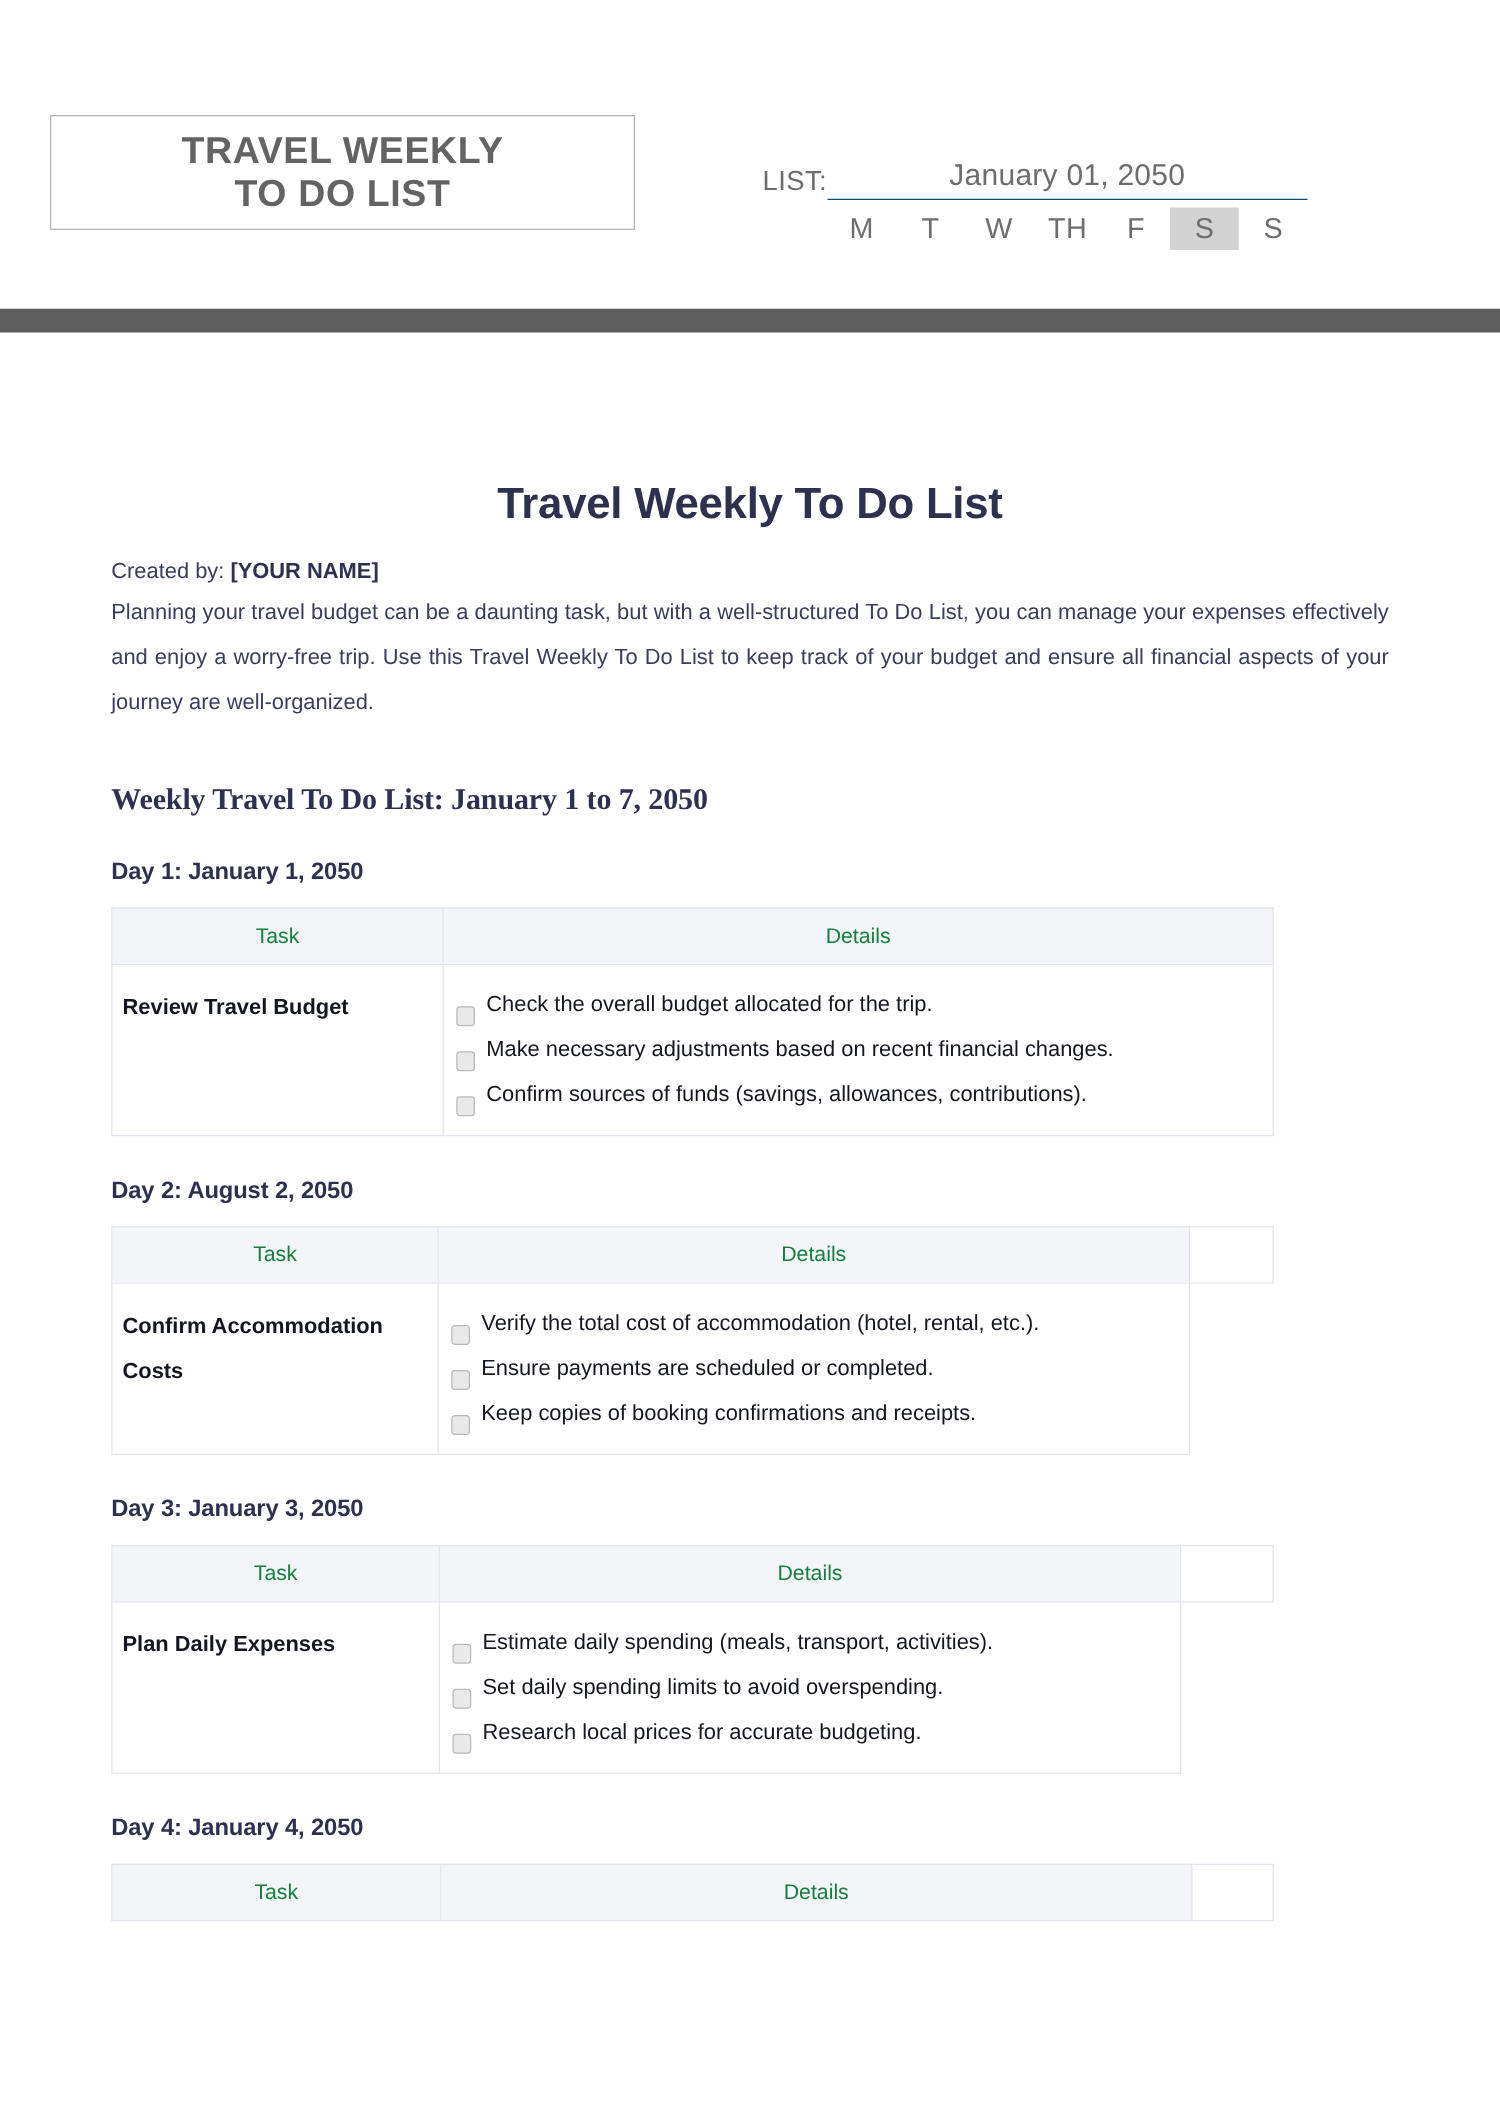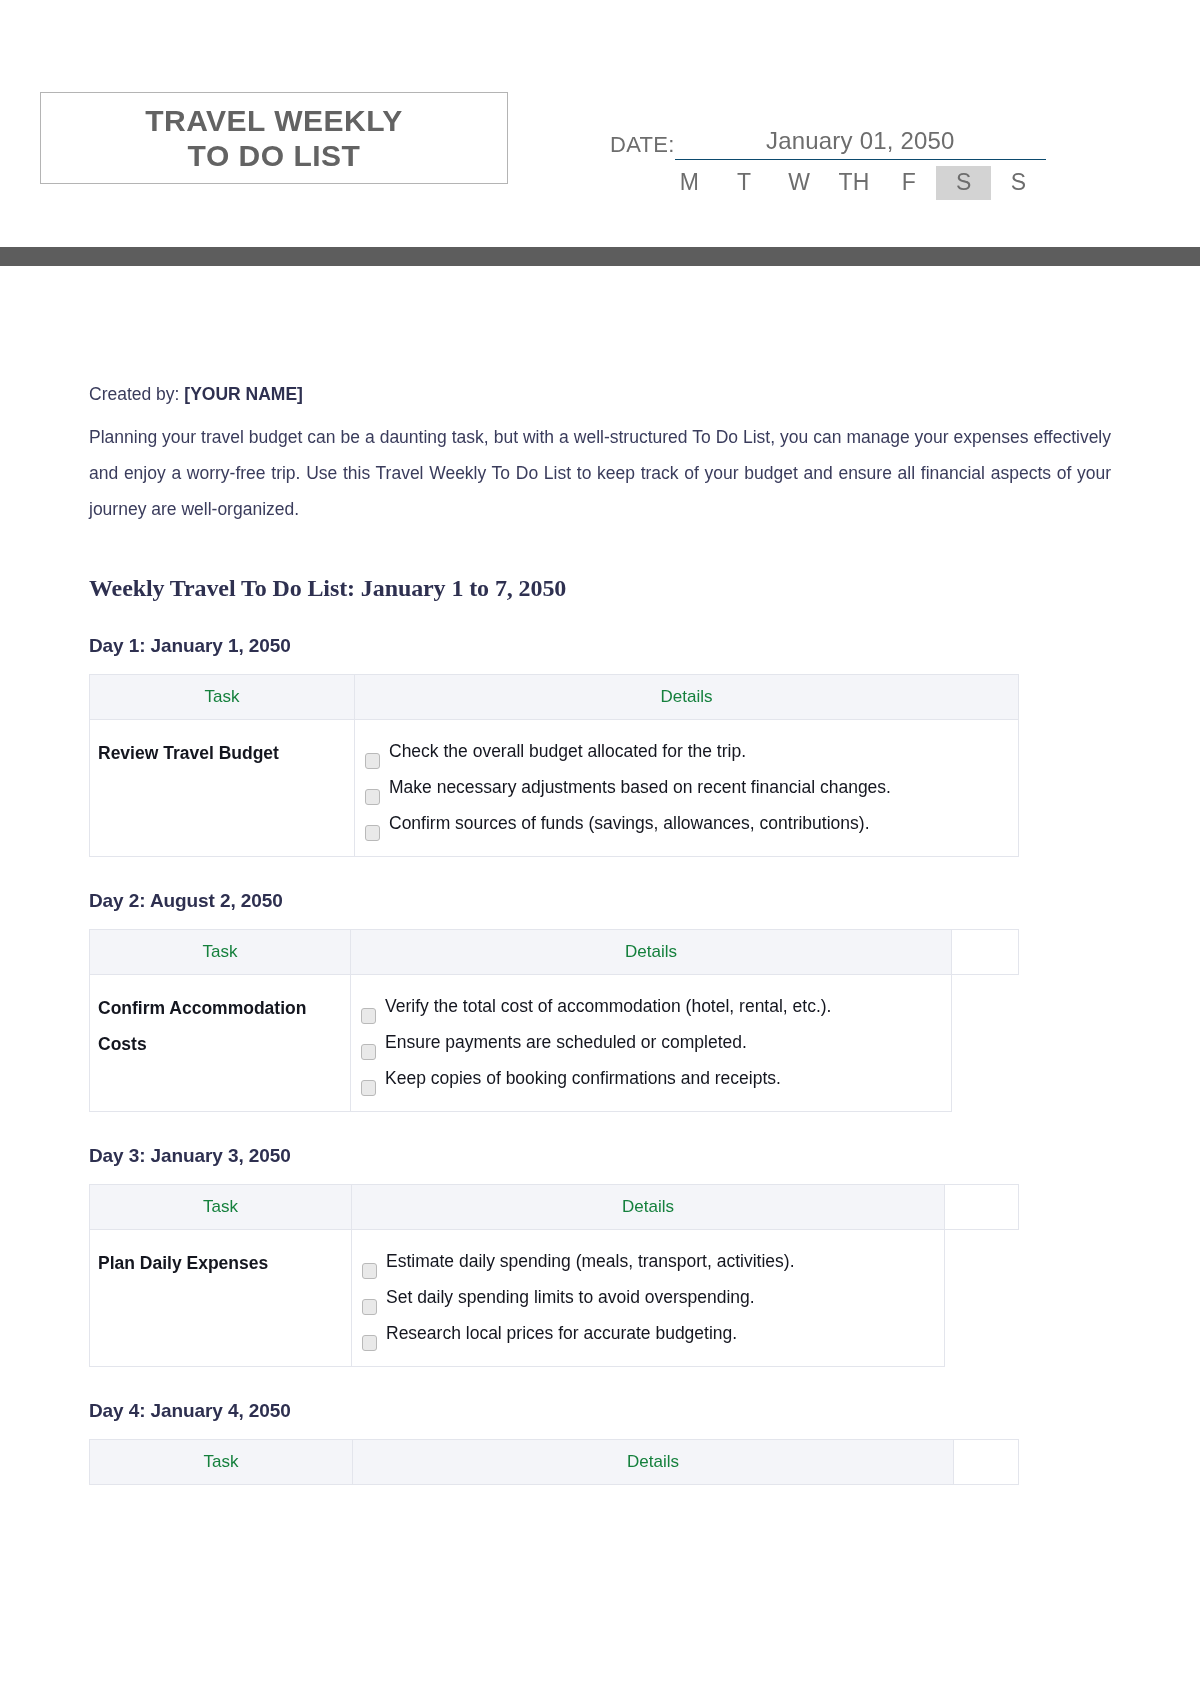--- a/index.html
+++ b/index.html
@@ -114,21 +114,21 @@
     font-size: 35px;
     font-weight: bold;
     color: #2e3050;
     letter-spacing: -0.2px;
     margin: 0 0 22px 0;
   }
 
   .created-by {
     font-size: 17.5px;
     color: #3a3c5c;
-    margin-bottom: 13px;
+    margin-bottom: 3px;
     line-height: 1.3;
   }
   .created-by .name {
     font-weight: bold;
     color: #2e3050;
   }
 
   .intro {
     font-size: 17.5px;
     line-height: 36px;
@@ -213,21 +213,21 @@
 
 <div class="masthead">
 
   <div class="title-box">
     <div class="title-box-line">TRAVEL WEEKLY</div>
     <div class="title-box-line">TO DO LIST</div>
   </div>
 
   <div class="date-block">
     <div class="date-row">
-      <span class="date-label">DATE:</span>
+      <span class="date-label">LIST:</span>
       <span class="date-rule">
         <span class="date-value">January 01, 2050</span>
       </span>
     </div>
     <div class="days-row">
         <div class="day-cell">M</div>
         <div class="day-cell">T</div>
         <div class="day-cell">W</div>
         <div class="day-cell">TH</div>
         <div class="day-cell">F</div>
@@ -235,20 +235,21 @@
         <div class="day-cell">S</div>
       </div>
   </div>
 
   <div class="dark-bar"></div>
 </div>
 
 <div class="doc-body">
   <div class="spacer-top"></div>
 
+  <h1 class="doc-title">Travel Weekly To Do List</h1>
 
   <div class="created-by">
     <span>Created by:</span>
     <span class="name">[YOUR NAME]</span>
   </div>
 
   <p class="intro">Planning your travel budget can be a daunting task, but with a well-structured To Do List, you can manage your expenses effectively and enjoy a worry-free trip. Use this Travel Weekly To Do List to keep track of your budget and ensure all financial aspects of your journey are well-organized.</p>
 
   <h2 class="section-heading">Weekly Travel To Do List: January 1 to 7, 2050</h2>
 

